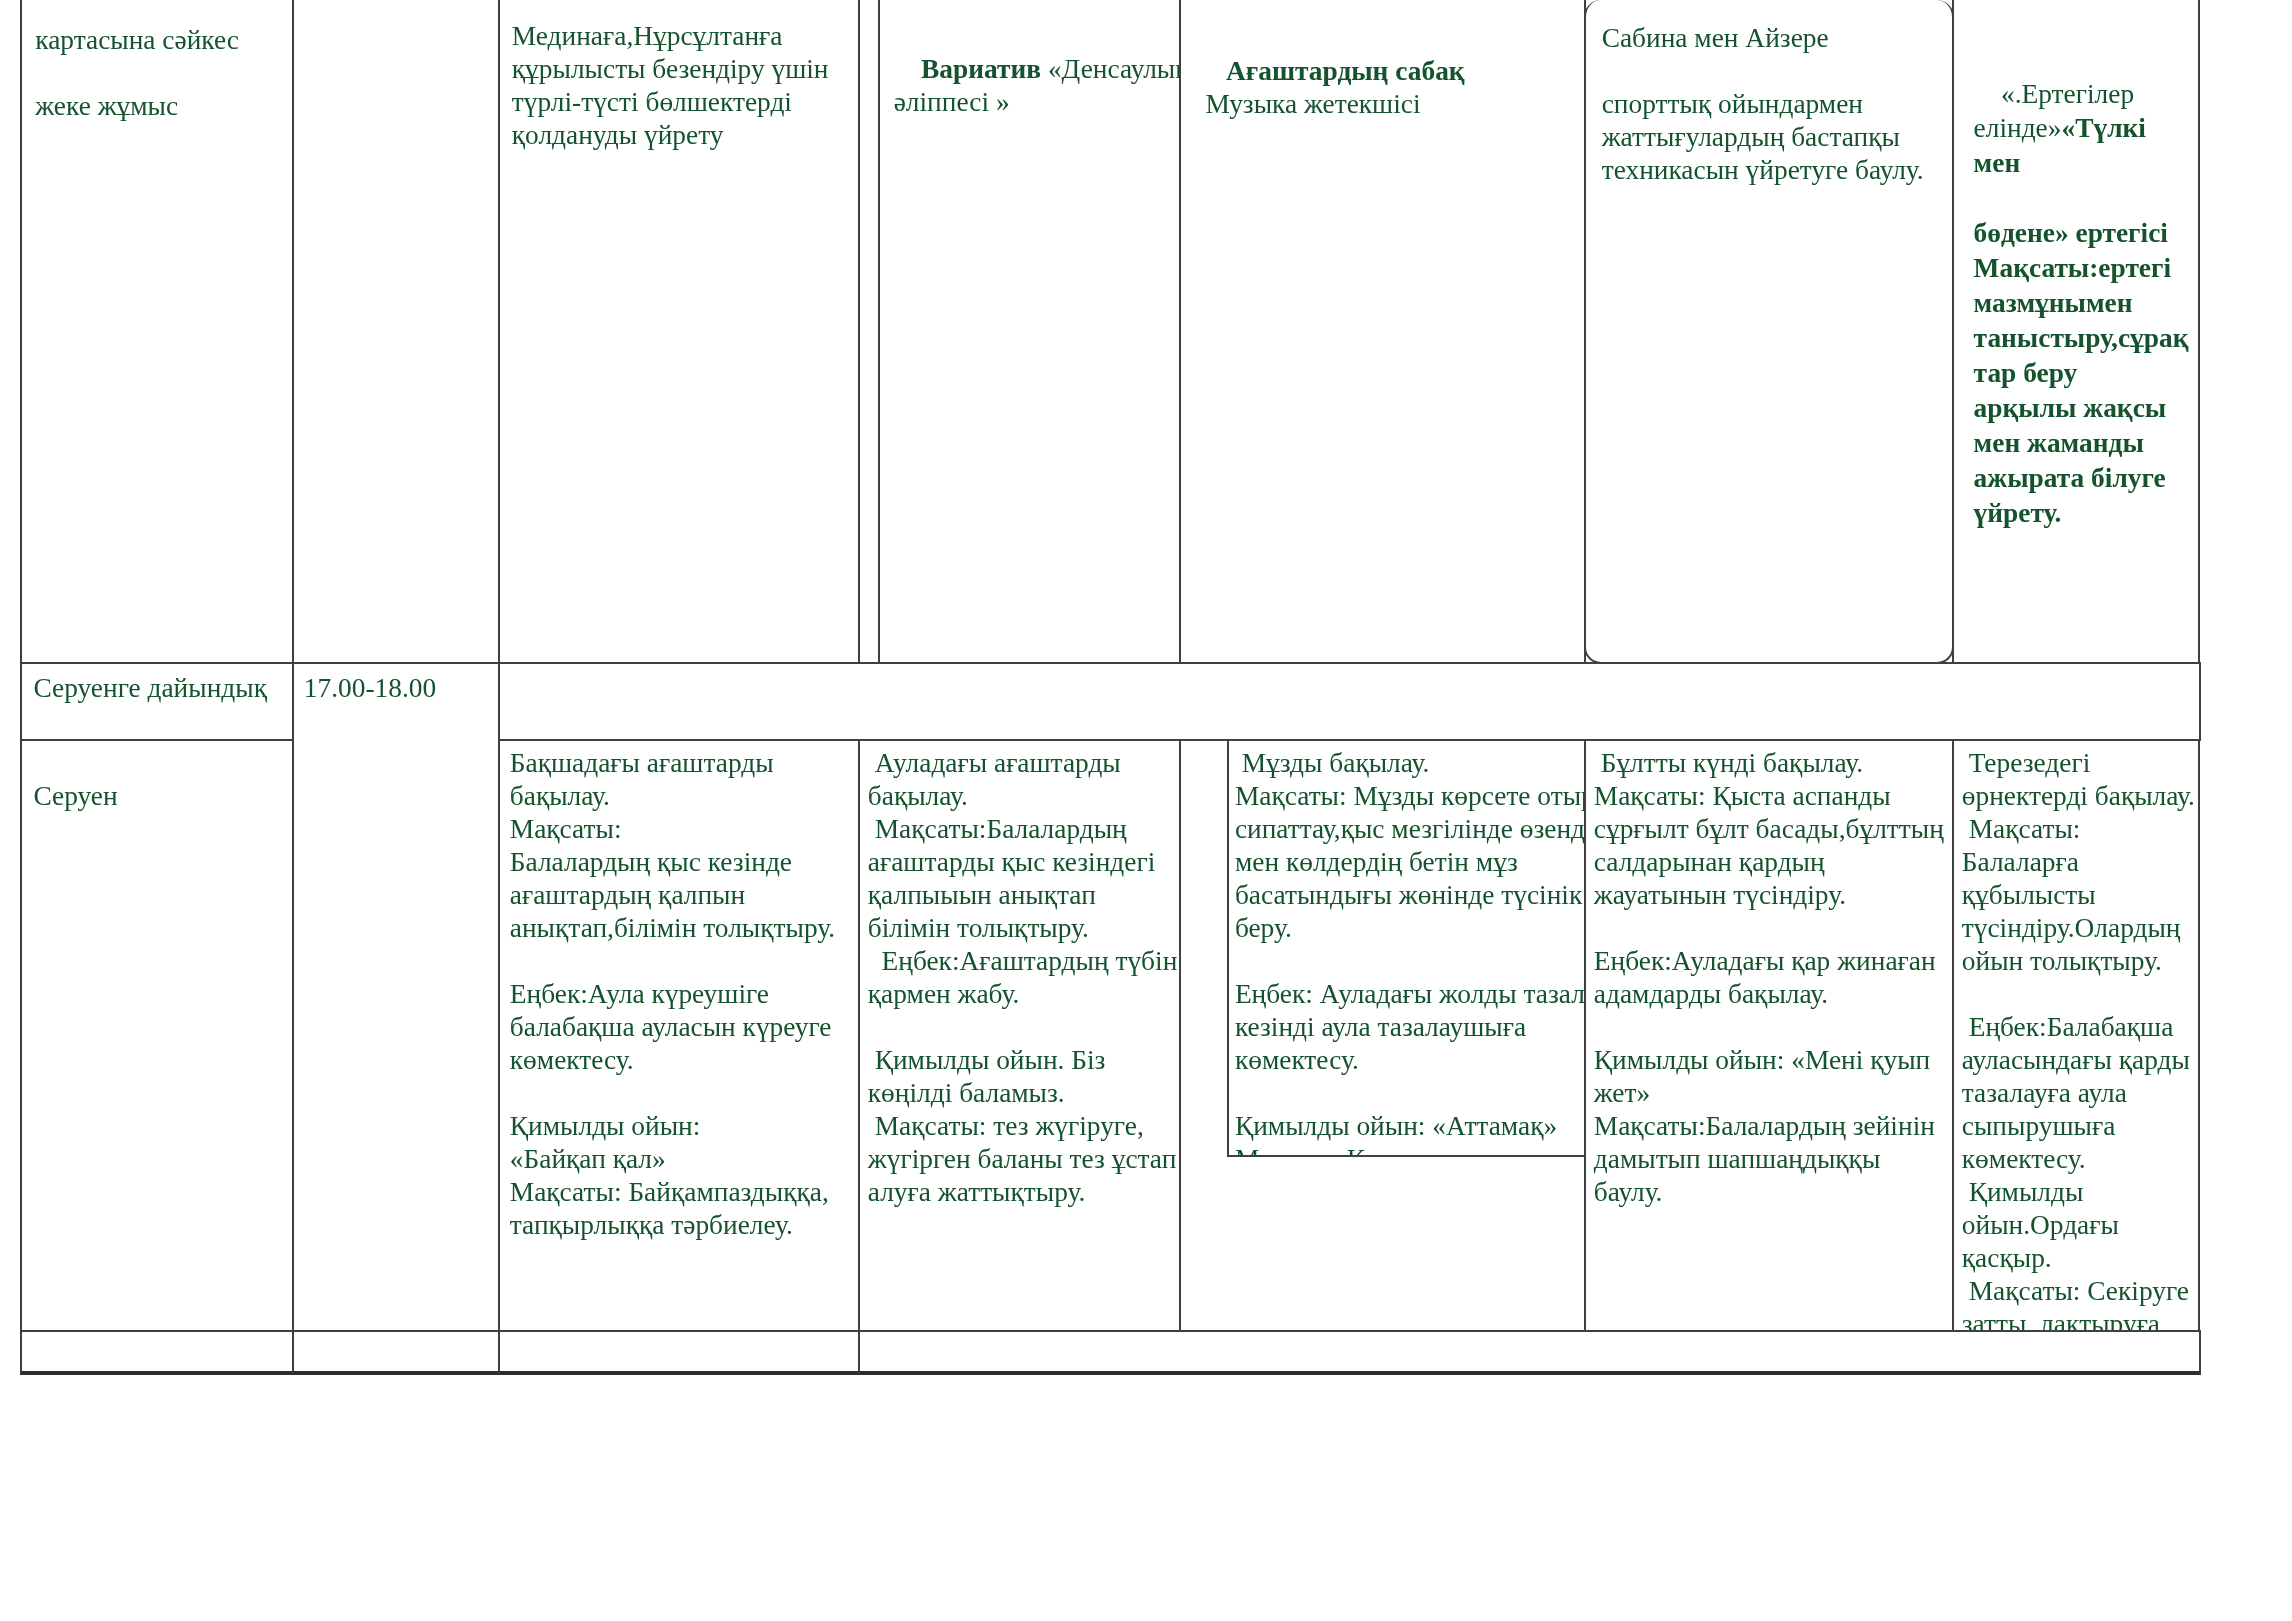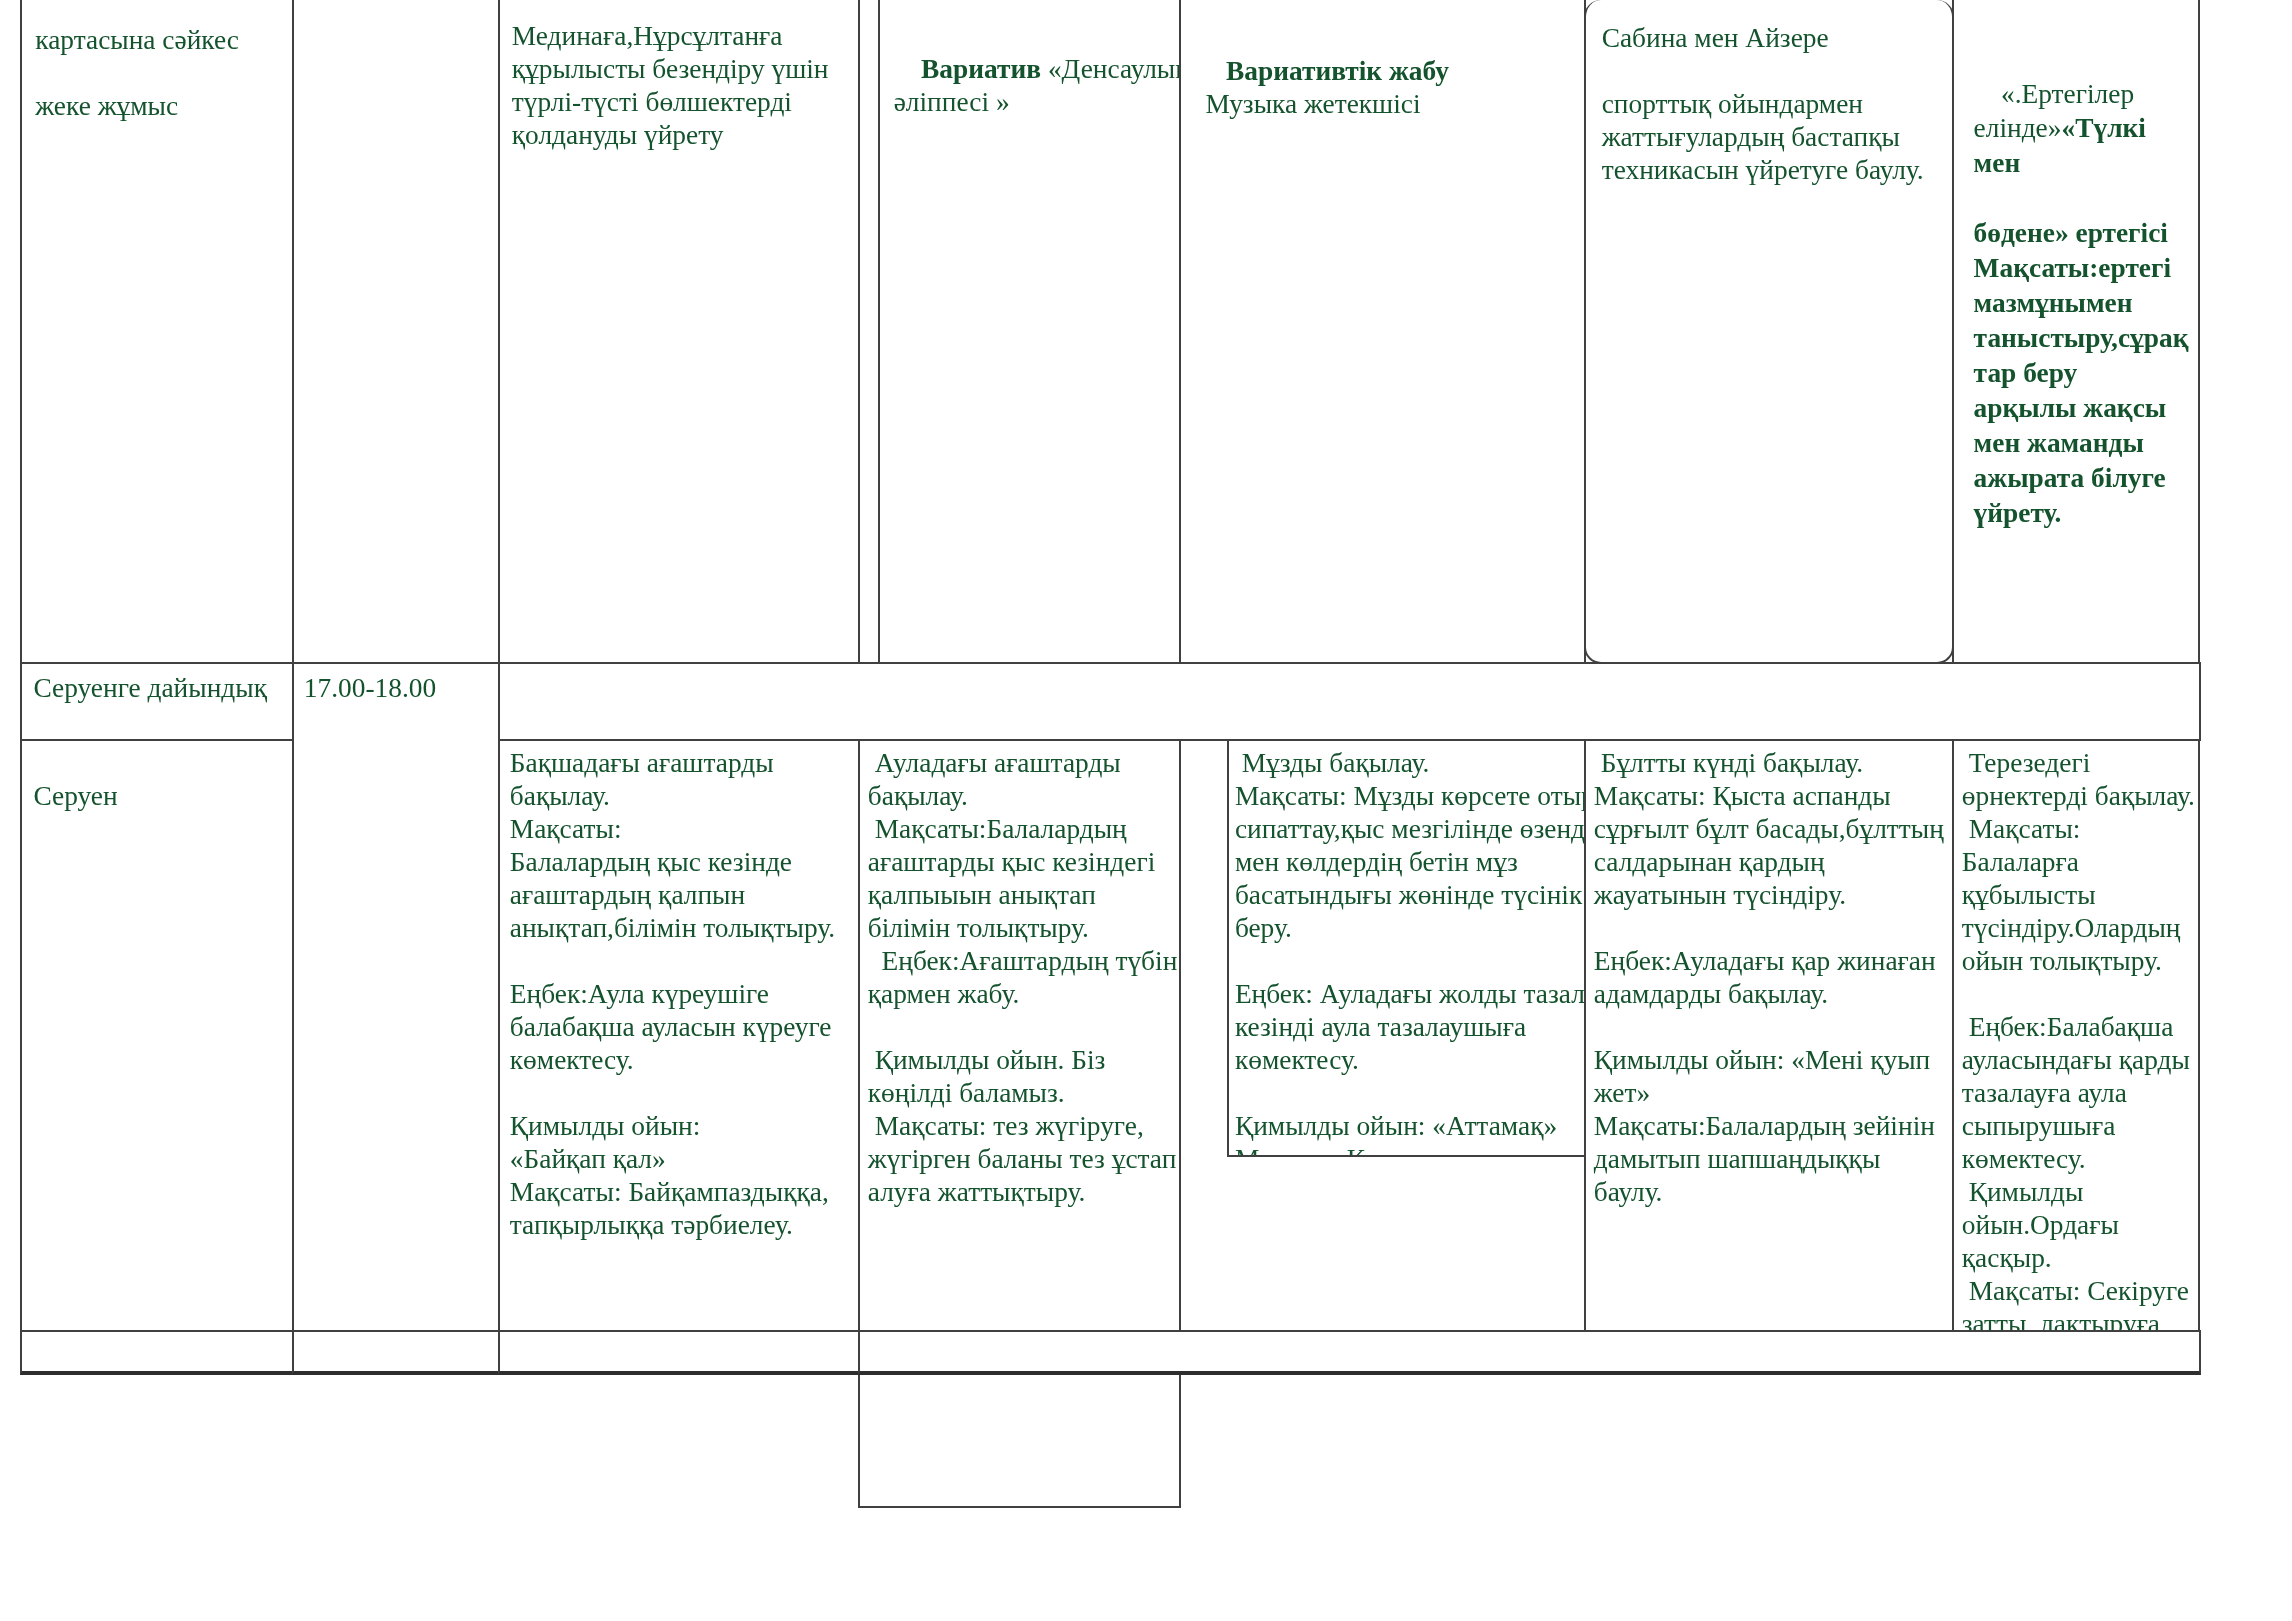--- a/index.html
+++ b/index.html
@@ -44,21 +44,21 @@
 
   <div class="cell no-top" style="left:292px; top:0; width:208px; height:664px;"></div>
 
   <div class="cell no-top" style="left:498px; top:0; width:362px; height:664px; padding:19.6px 13.7px 11.8px 11.8px;">Мединаға,Нұрсұлтанға құрылысты безендіру үшін түрлі-түсті бөлшектерді қолдануды үйрету</div>
 
   <div class="cell no-top" style="left:858px; top:0; width:323px; height:664px; padding:19.6px 7.8px 11.8px 13.7px;margin-left:20px;">
     <span class="block b">Вариатив</span><span class="block"> «Денсаулық әліппесі »</span>
   </div>
 
   <div class="cell no-top" style="left:1179px; top:0; width:407px; height:664px; padding:21.6px 7.8px 11.8px 17.6px;">
-    <span class="block b">Вариативтік жабу</span><span class="block">
+    <span class="block b">Ағаштардың сабақ</span><span class="block">
  Музыка жетекшісі</span>
   </div>
 
   <div class="cell no-top" style="left:1584px; top:0; width:370px; height:664px; padding:21.6px 15.7px 11.8px 15.7px;border-radius:17px;">Сабина мен Айзере
 
 спорттық ойындармен жаттығулардың бастапқы техникасын үйретуге баулу.</div>
 
   <div class="cell no-top" style="left:1952px; top:0; width:248px; height:664px; padding:45px 11.8px 11.8px 19.6px;">
     <span class="block">«.Ертегілер елінде»</span><span class="block tale-bold">«Түлкі мен
 
@@ -76,21 +76,21 @@
   <div class="cell" style="left:498px; top:739px; width:362px; height:593px; padding:5.9px 13.7px 5.9px 9.8px;">Бақшадағы ағаштарды бақылау.
 Мақсаты:
 Балалардың қыс кезінде ағаштардың қалпын анықтап,білімін толықтыру.
 
 Еңбек:Аула күреушіге балабақша ауласын күреуге көмектесу.
 
 Қимылды ойын:
 «Байқап қал»
 Мақсаты: Байқампаздыққа, тапқырлыққа тәрбиелеу.</div>
 
-  <div class="cell" style="left:858px; top:739px; width:323px; height:769px; padding:5.9px 0px 5.9px 7.8px;"> Ауладағы ағаштарды бақылау.
+  <div class="cell" style="left:858px; top:739px; width:323px; height:593px; padding:5.9px 0px 5.9px 7.8px;"> Ауладағы ағаштарды бақылау.
  Мақсаты:Балалардың ағаштарды қыс кезіндегі қалпыыын анықтап  білімін толықтыру.
   Еңбек:Ағаштардың түбін қармен жабу.
 
  Қимылды ойын. Біз көңілді баламыз.
  Мақсаты: тез жүгіруге, жүгірген баланы тез ұстап алуға жаттықтыру.</div>
 
   <div class="cell" style="left:1179px; top:739px; width:407px; height:418px; padding:5.9px 0px 5.9px 5.9px;margin-left:48px;"> Мұзды бақылау.
 Мақсаты: Мұзды көрсете отырып сипаттау,қыс мезгілінде өзендер мен көлдердің бетін мұз басатындығы жөнінде түсінік беру.
 
 Еңбек: Ауладағы жолды тазалау кезінді аула тазалаушыға көмектесу.

